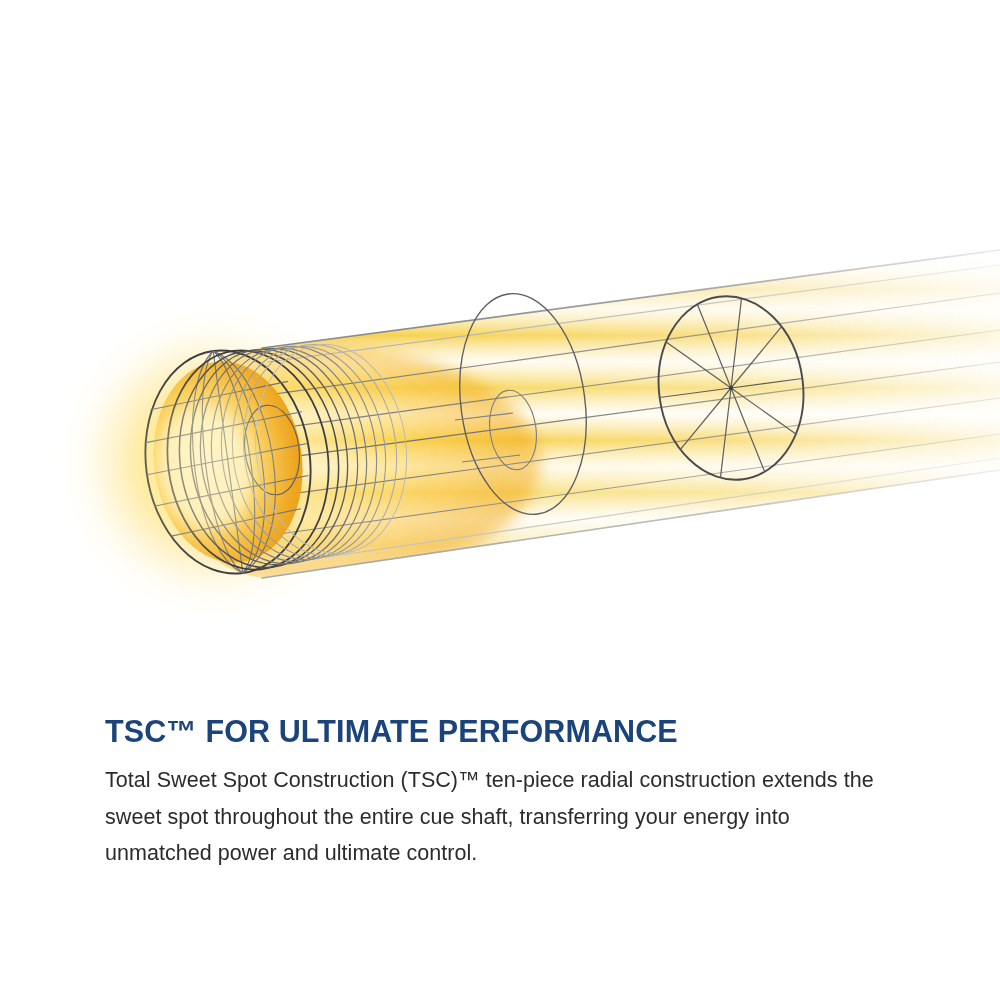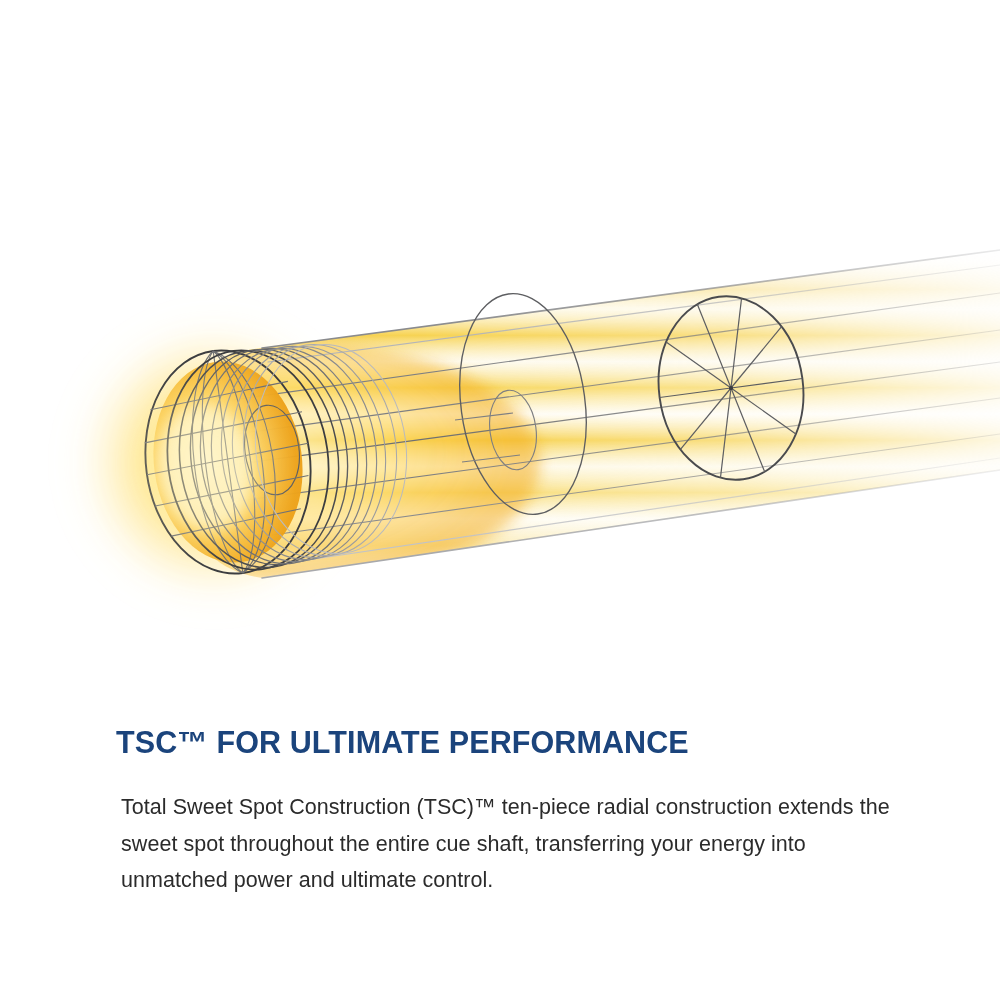--- a/index.html
+++ b/index.html
@@ -39,31 +39,31 @@
 
   
   #caption {
     position: absolute;
     left: 105px;
     top: 712px;
     width: 800px;
   }
 
   #heading {
-    margin: 11px;
+    margin: 0;
     font-size: 30.5px;
     line-height: 38px;
     font-weight: 700;
     letter-spacing: 0.1px;
     color: #1b447c;
     white-space: nowrap;
   }
 
   #body-copy {
-    margin: 16px;
+    margin: 0;
     padding-top: 12px;
     width: 790px;
     font-size: 21.5px;
     line-height: 36.5px;
     font-weight: 400;
     color: #2b2b2b;
     letter-spacing: 0.05px;
   }
 </style>
 </head>

